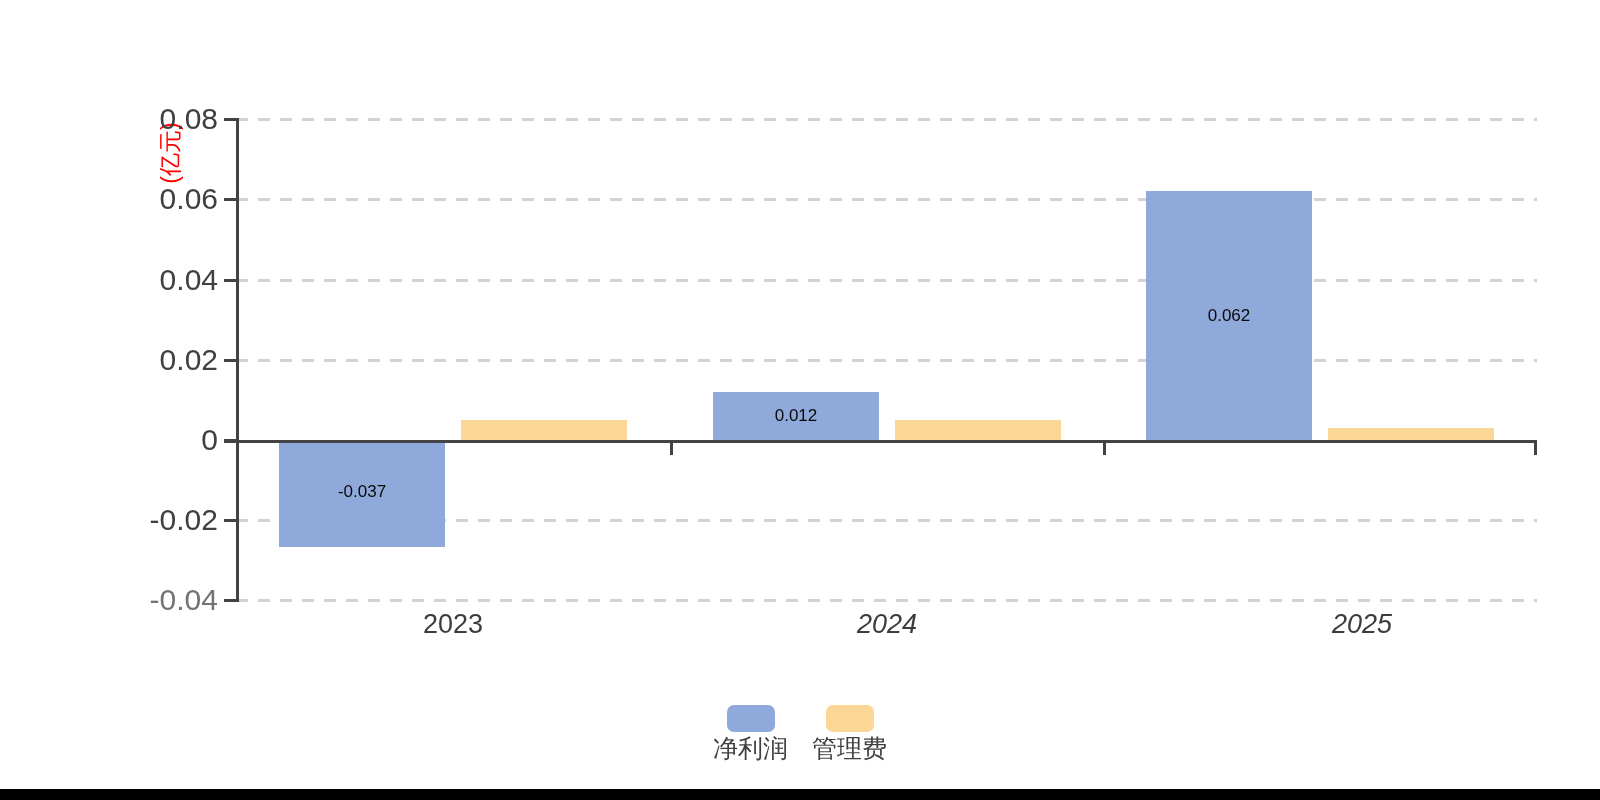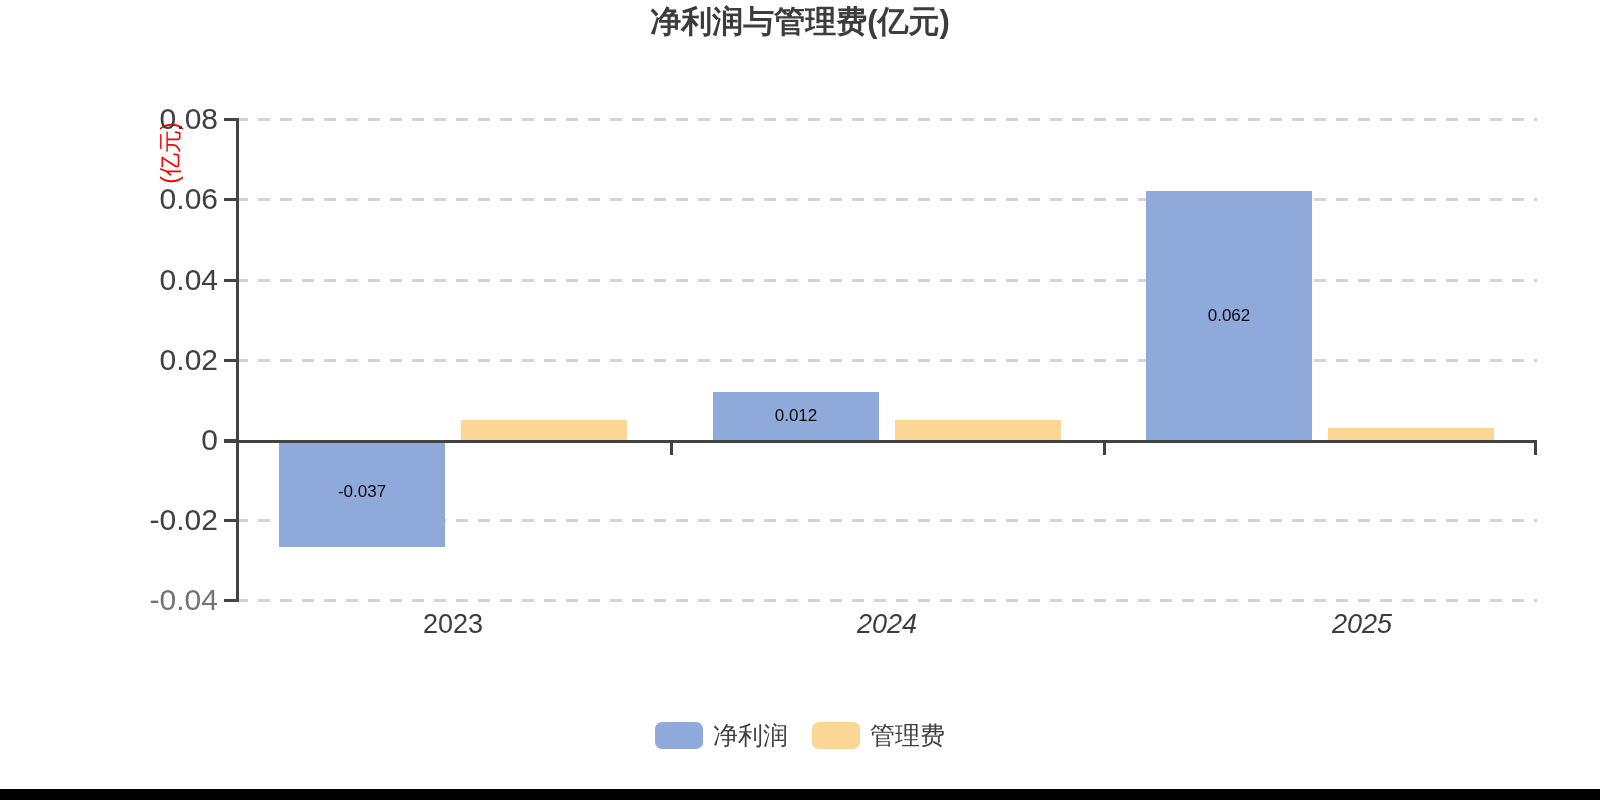--- a/index.html
+++ b/index.html
@@ -19,34 +19,33 @@
   .bar{position:absolute;z-index:2;}
   .bar-label{position:absolute;height:32px;line-height:32px;text-align:center;font-size:17px;color:#0a0a0a;z-index:6;}
   .y-unit{
     position:absolute;left:60px;top:138px;width:220px;height:30px;line-height:30px;
     text-align:center;font-size:23px;transform:rotate(-90deg);z-index:5;
   }
   .legend{
     position:absolute;left:0;top:720px;width:1600px;height:30px;
     display:flex;justify-content:center;align-items:center;gap:24px;z-index:5;
   }
-  .legend-item{display:flex;align-items:center;gap:10px;cursor:pointer;}
+  .legend-item{display:flex;align-items:center;cursor:pointer;flex-direction:column;}
   .legend-swatch{width:48px;height:27px;border-radius:7px;display:inline-block;}
   .legend-label{font-size:25px;font-weight:500;color:#3f3f3f;}
   .footer-note{
     position:absolute;left:0;top:773px;width:1600px;height:26px;line-height:26px;
     text-align:center;font-size:19px;font-weight:bold;z-index:5;
   }
   .bottom-bar{position:absolute;left:0;bottom:0;width:1600px;height:11px;z-index:7;}
 </style>
 </head>
 <body>
 
 <div id="canvas">
-  <div class="title" style="color: rgb(60, 60, 60);">净利润与管理费(亿元)</div>
 
   <div class="y-unit" style="color: rgb(255, 0, 0);">(亿元)</div>
 
   <div id="plot">
       <div class="gridline" style="left: 236px; width: 1301px; top: 118.2px;"></div>
       <div class="y-tick" style="left: 224px; top: 118.2px; width: 12px; height: 3px;"></div>
       <div class="y-label" style="left: 108px; top: 104.2px; color: rgb(64, 64, 64);">0.08</div>
       <div class="gridline" style="left: 236px; width: 1301px; top: 198.4px;"></div>
       <div class="y-tick" style="left: 224px; top: 198.4px; width: 12px; height: 3px;"></div>
       <div class="y-label" style="left: 108px; top: 184.4px; color: rgb(64, 64, 64);">0.06</div>

